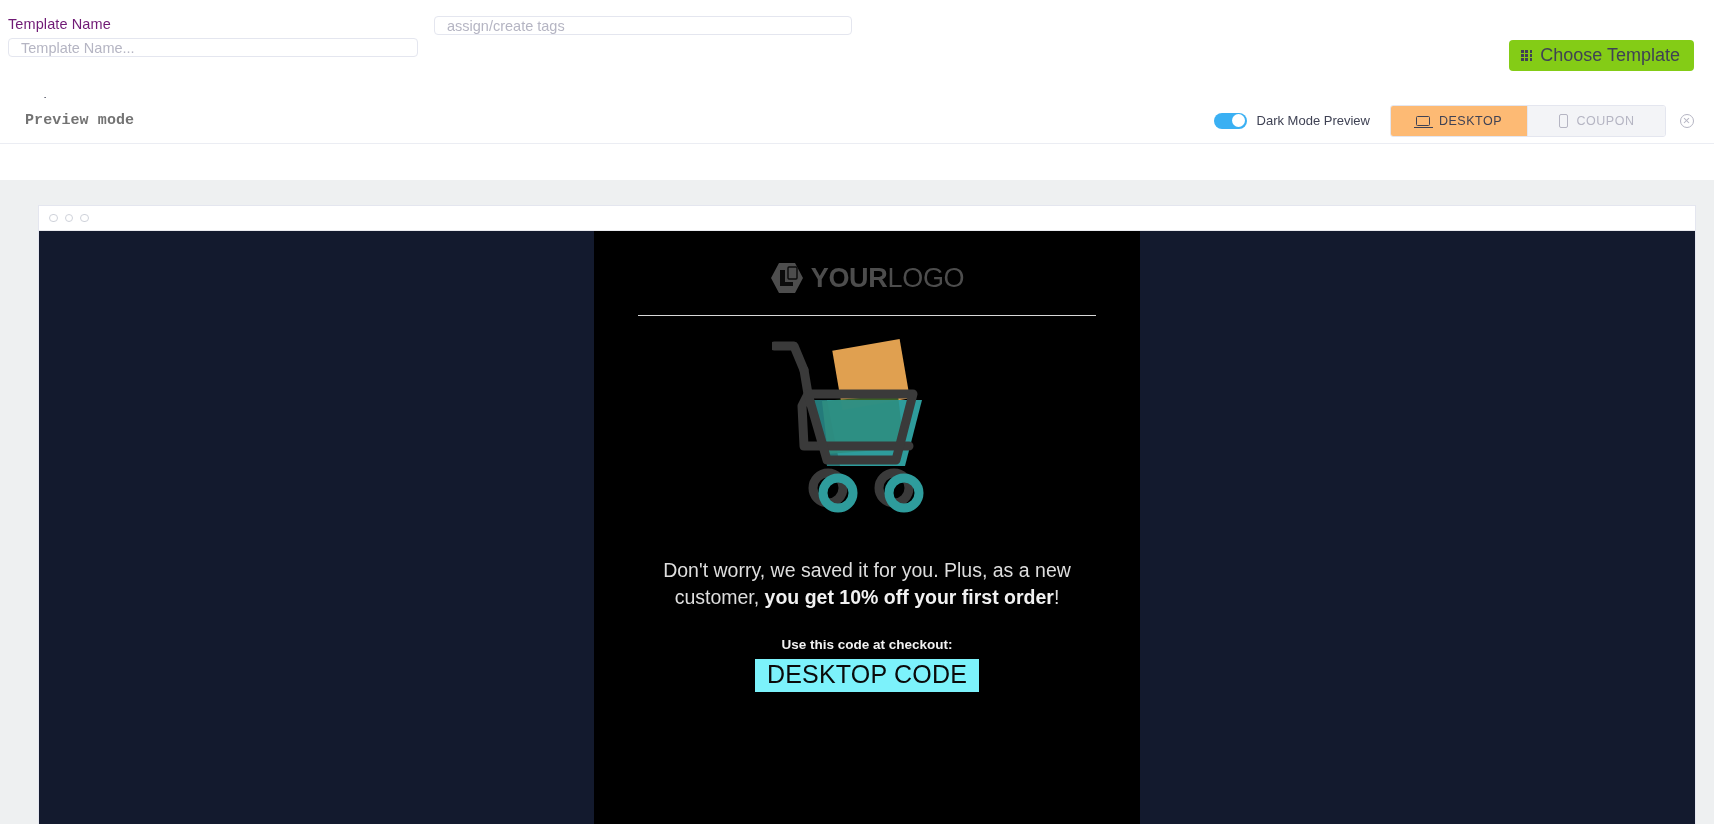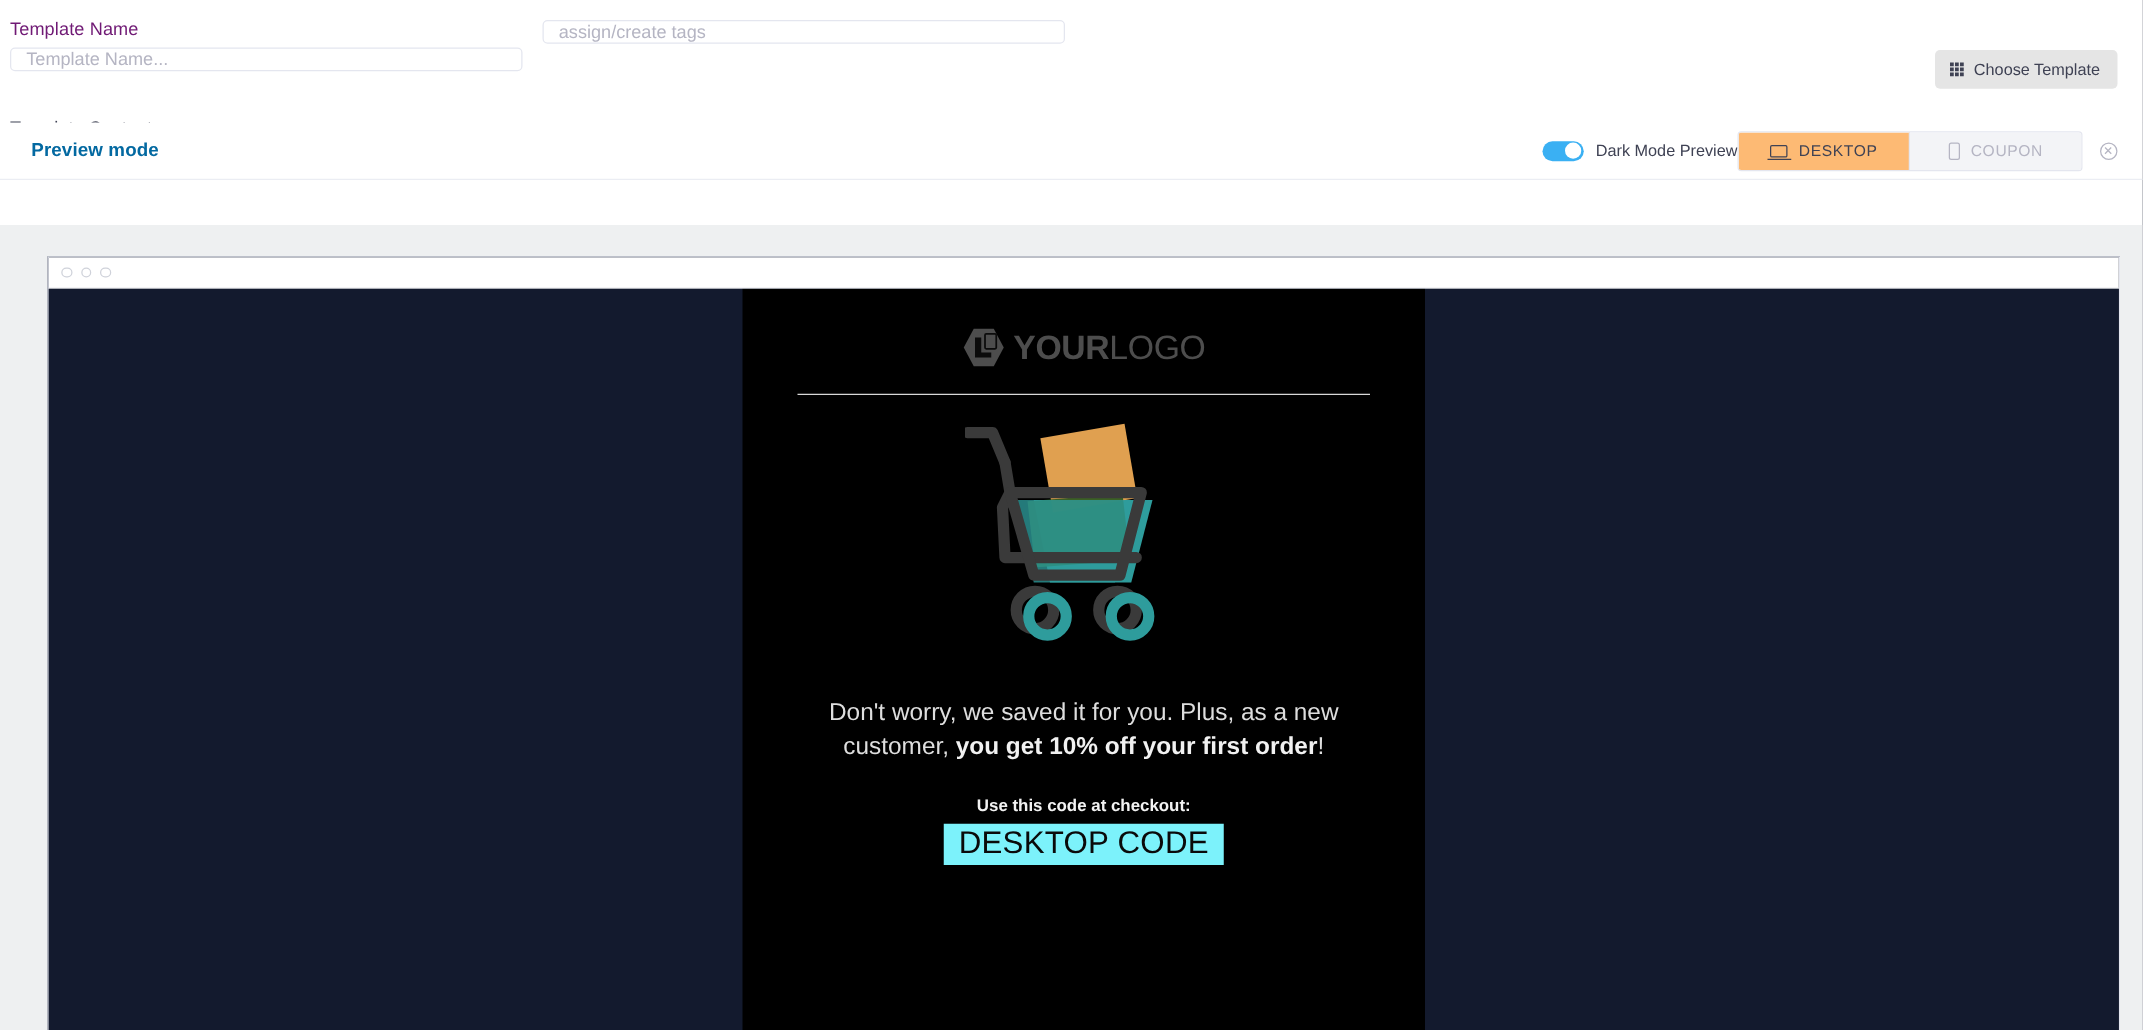--- a/index.html
+++ b/index.html
@@ -47,25 +47,25 @@
   #group-tags { left: 434px; top: 16px; width: 418px; }
 
   .choose-template-btn {
     position: absolute;
     right: 20px;
     top: 40px;
     height: 31px;
     display: inline-flex;
     align-items: center;
     gap: 8px;
-    background: #e5e5e5;
+    background: #84cc16;
     border: none;
     border-radius: 4px;
     padding: 0 14px 0 12px;
-    font-size: 13px;
+    font-size: 18px;
     color: #3f4254;
     font-family: "Liberation Sans", sans-serif;
     cursor: pointer;
   }
   .grid-icon {
     display: inline-grid;
     grid-template-columns: repeat(3, 2.6px);
     grid-template-rows: repeat(3, 2.6px);
     gap: 1.7px;
   }
@@ -86,34 +86,36 @@
     background: #ffffff;
     border-bottom: 1px solid #ebedf3;
     display: flex;
     align-items: center;
   }
   .preview-title {
     position: absolute;
     left: 25px;
     font-size: 15px;
     font-weight: 700;
-    color: #0369a1;
+    color: #737373;
     letter-spacing: 0.1px;
+    font-family: Liberation Mono, monospace;
   }
   .toolbar-right {
     position: absolute;
     right: 0;
     display: flex;
     align-items: center;
     height: 100%;
   }
   .dark-toggle-wrap {
     display: flex;
     align-items: center;
     gap: 10px;
+    margin-right: 20px;
   }
   .switch {
     width: 33px; height: 16px;
     border-radius: 9px;
     background: #3ab0f3;
     position: relative;
     cursor: pointer;
     flex: none;
   }
   .switch .knob {

